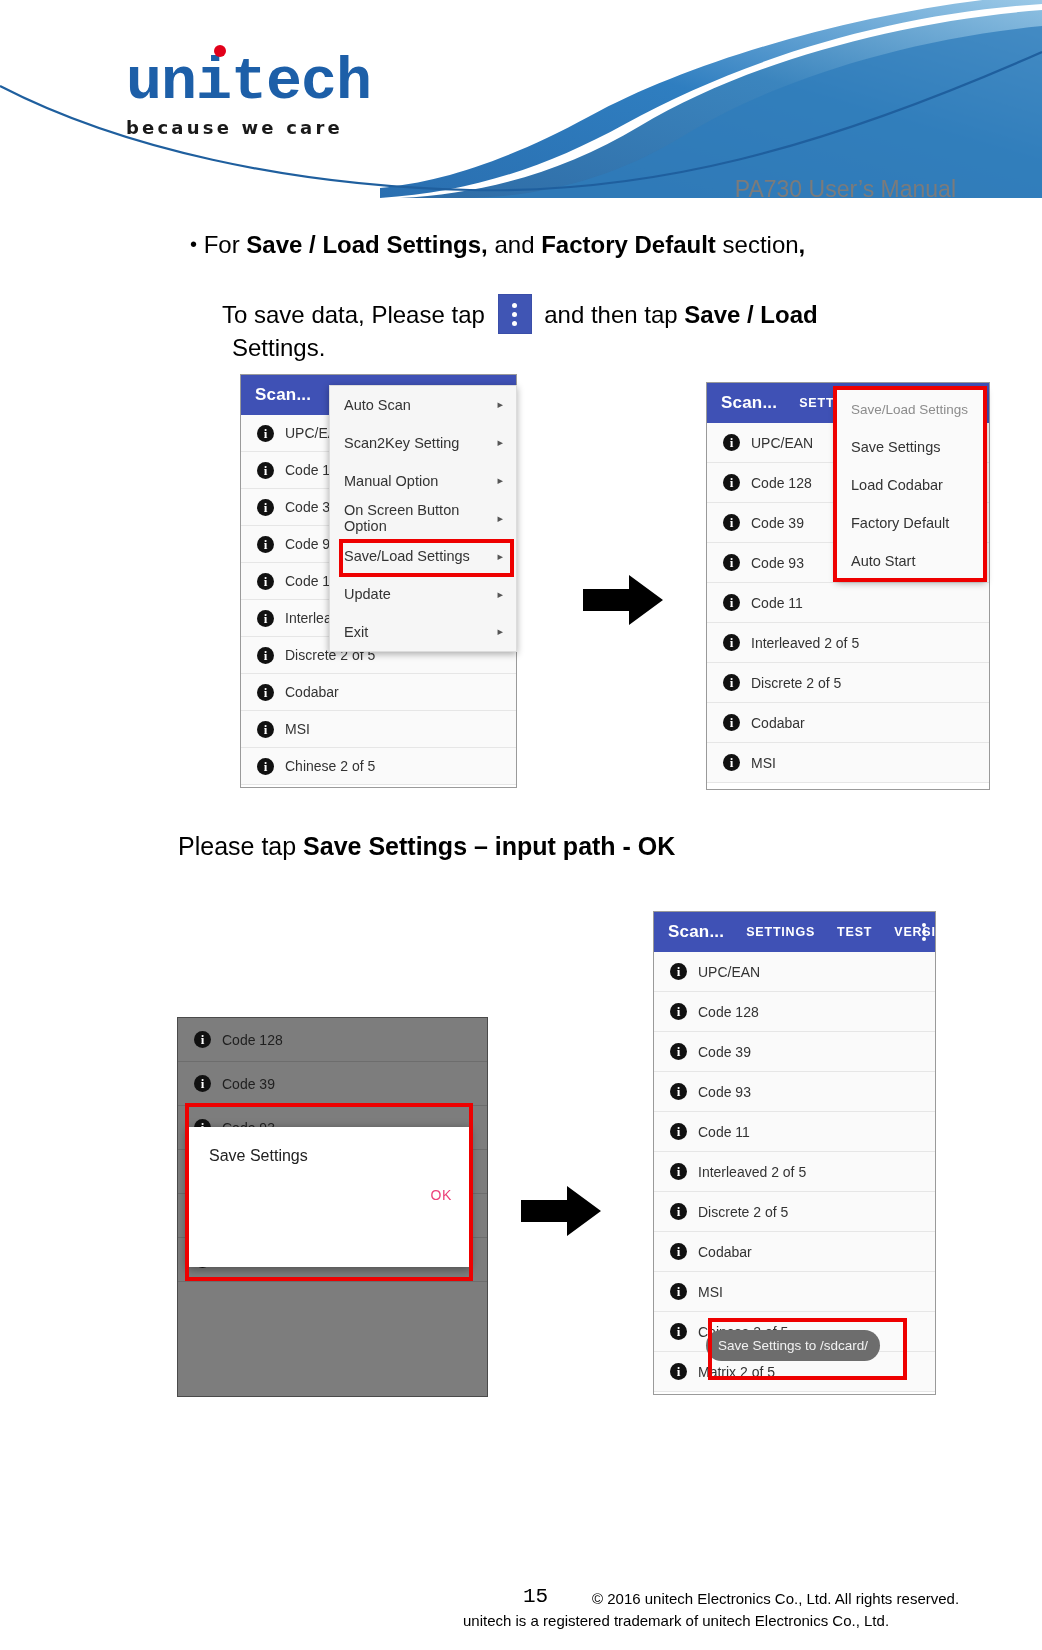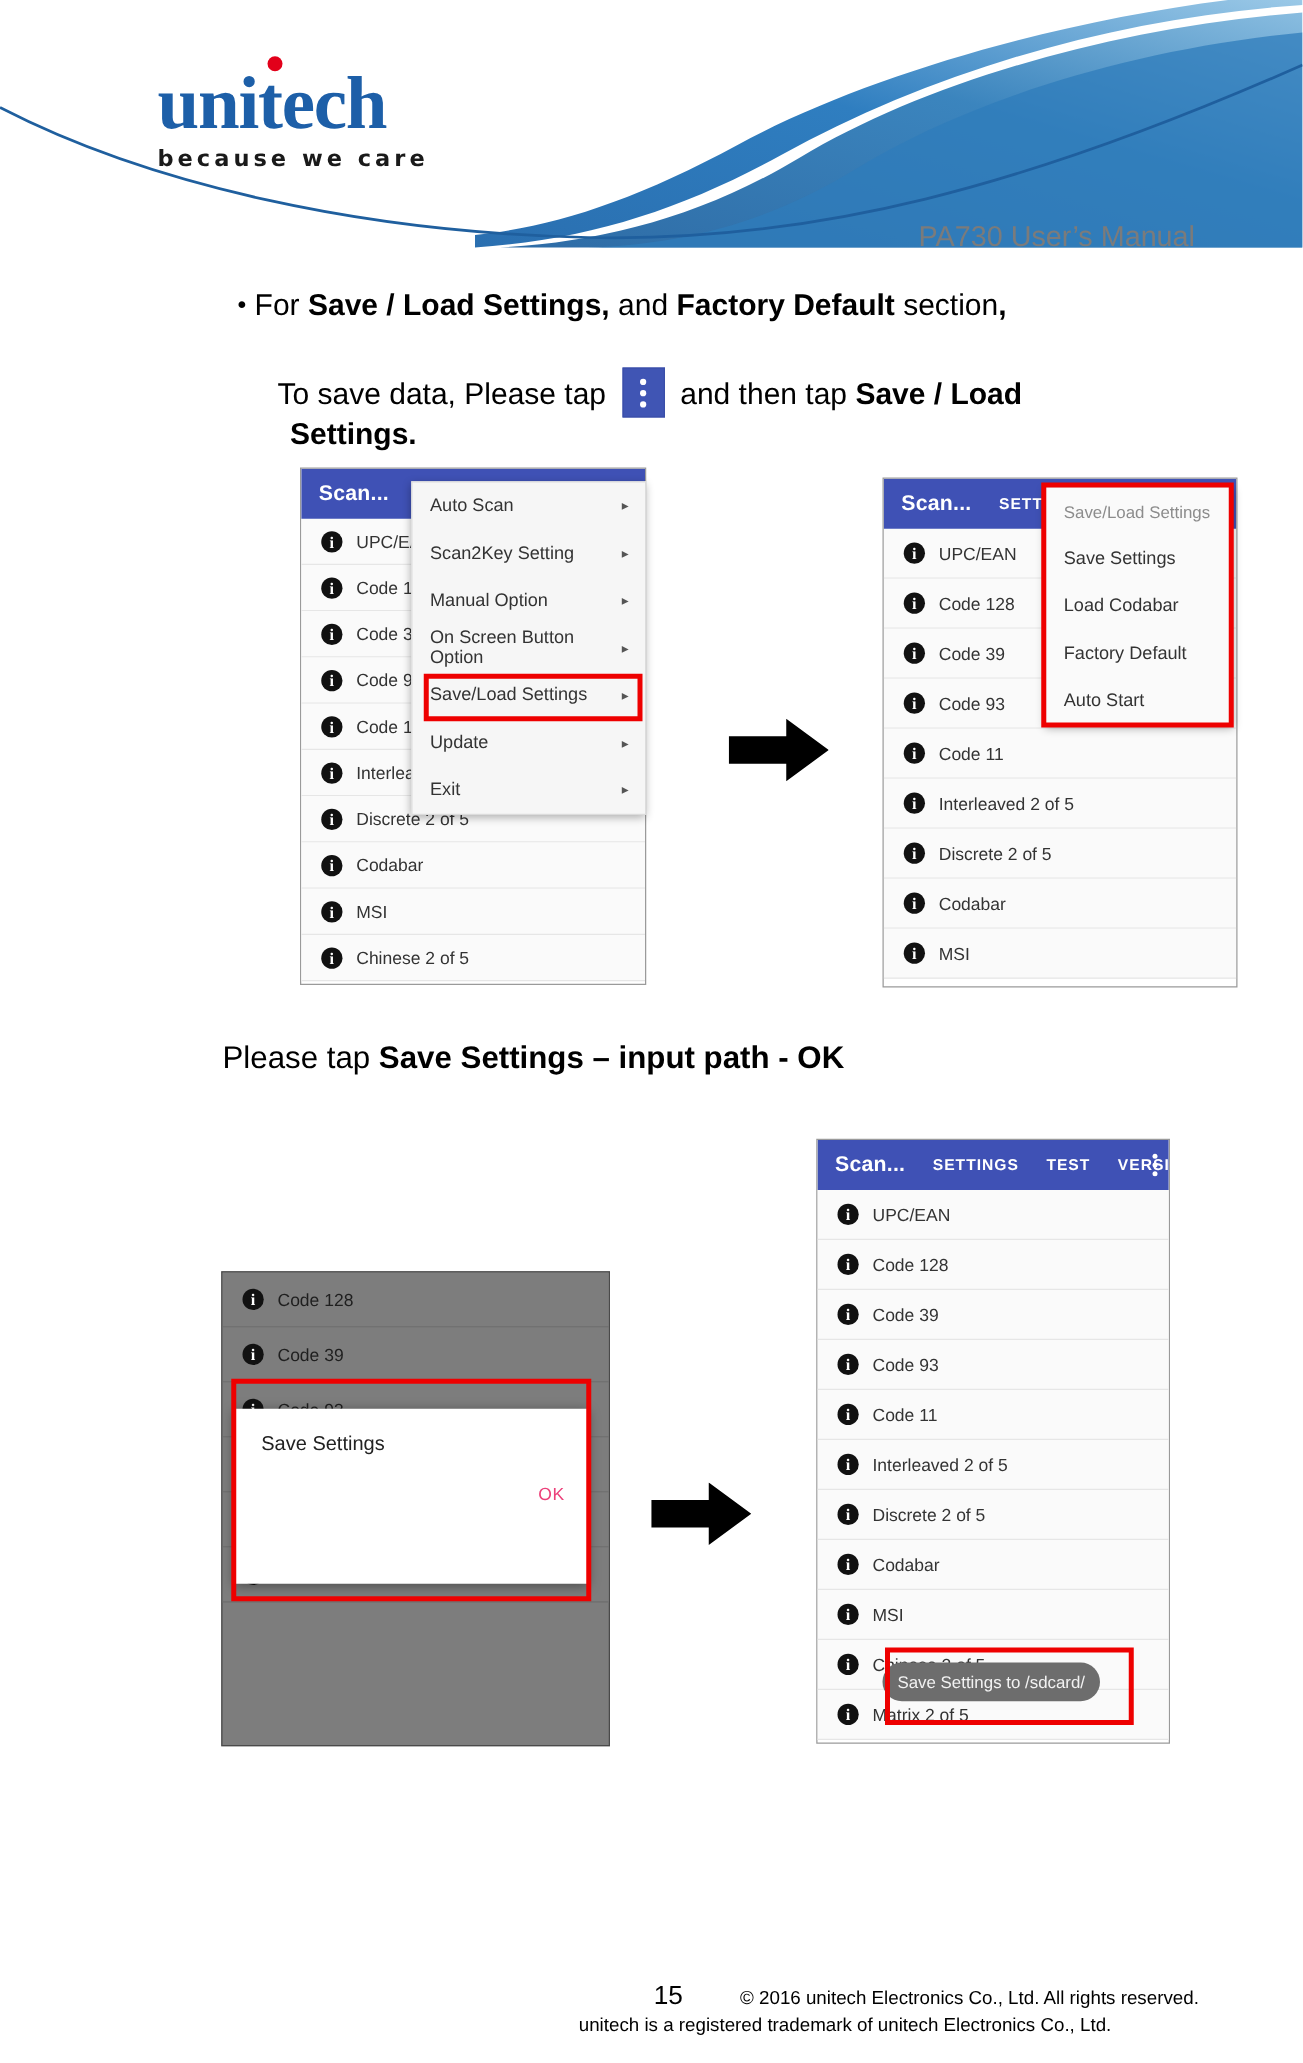--- a/index.html
+++ b/index.html
@@ -6,21 +6,21 @@
   body{
     width:1042px;height:1650px;background:#ffffff;
     font-family:"Liberation Sans", sans-serif;
     position:relative;overflow:hidden;
   }
   
   .header{position:absolute;left:0;top:0;width:1042px;height:200px;}
   .header svg{position:absolute;left:0;top:0;}
   .logo{position:absolute;left:126px;top:52px;}
   .logo-word{
-    font-family:Liberation Serif, serif;
+    font-family:Liberation Mono, monospace;
     font-size:60px;font-weight:bold;color:#1d5fa8;letter-spacing:-1px;
     line-height:1;position:relative;
   }
   .logo-dot{position:absolute;left:88px;top:-7px;width:12px;height:12px;border-radius:50%;background:#e2001a;}
   .logo-tag{
     font-family:"DejaVu Sans", sans-serif;
     font-size:18px;font-weight:bold;color:#1a1a1a;letter-spacing:3.2px;margin-top:5px;
   }
   .manual-title{
     position:absolute;right:86px;top:176px;
@@ -42,21 +42,21 @@
     display:inline-block;width:32px;height:38px;background:#4055b4;
     vertical-align:-11px;margin:0 6px;position:relative;border:1px solid #3a4ea8;
   }
   .kebab-btn i{
     position:absolute;left:50%;margin-left:-2.5px;width:5px;height:5px;border-radius:50%;background:#fff;
   }
   .kebab-btn i:nth-child(1){top:8px;}
   .kebab-btn i:nth-child(2){top:17px;}
   .kebab-btn i:nth-child(3){top:26px;}
   .line3{
-    position:absolute;left:232px;top:334px;font-size:24px;font-weight:bold;color:#000;
+    position:absolute;left:232px;top:334px;font-size:24px;font-weight:normal;color:#000;
   }
   .mid-line{
     position:absolute;left:178px;top:832px;font-size:25px;color:#000;
   }
   
   .shot{position:absolute;background:#fff;border:1px solid #9a9a9a;overflow:hidden;}
   .appbar{
     background:#3f51b5;color:#fff;display:flex;align-items:center;
     height:40px;padding-left:14px;box-sizing:border-box;position:relative;
   }
@@ -99,21 +99,21 @@
     border-bottom:2px solid #f06292;padding-bottom:4px;
   }
   .dialog .dlg-ok{
     text-align:right;padding:22px 18px 0 0;color:#ec407a;font-size:14px;font-weight:normal;letter-spacing:.6px;
   }
   
   .toast{
     position:absolute;background:#6d6d6d;color:#f2f2f2;border-radius:17px;
     font-size:13.5px;display:flex;align-items:center;justify-content:center;
   }
-  .pageno{position:absolute;left:523px;top:1585px;font-size:21px;color:#000;}
+  .pageno{position:absolute;left:523px;top:1585px;font-size:21px;color:#000;font-family:Liberation Mono, monospace;}
   .copy{
     position:absolute;left:592px;top:1588px;font-size:15px;color:#000;line-height:1.45;width:450px;
   }
   .copy2{position:absolute;left:463px;top:1612px;font-size:15px;color:#000;}
 </style>
 </head>
 <body>
 
 <div class="header">
   <svg width="1042" height="200" viewBox="0 0 1042 200">

